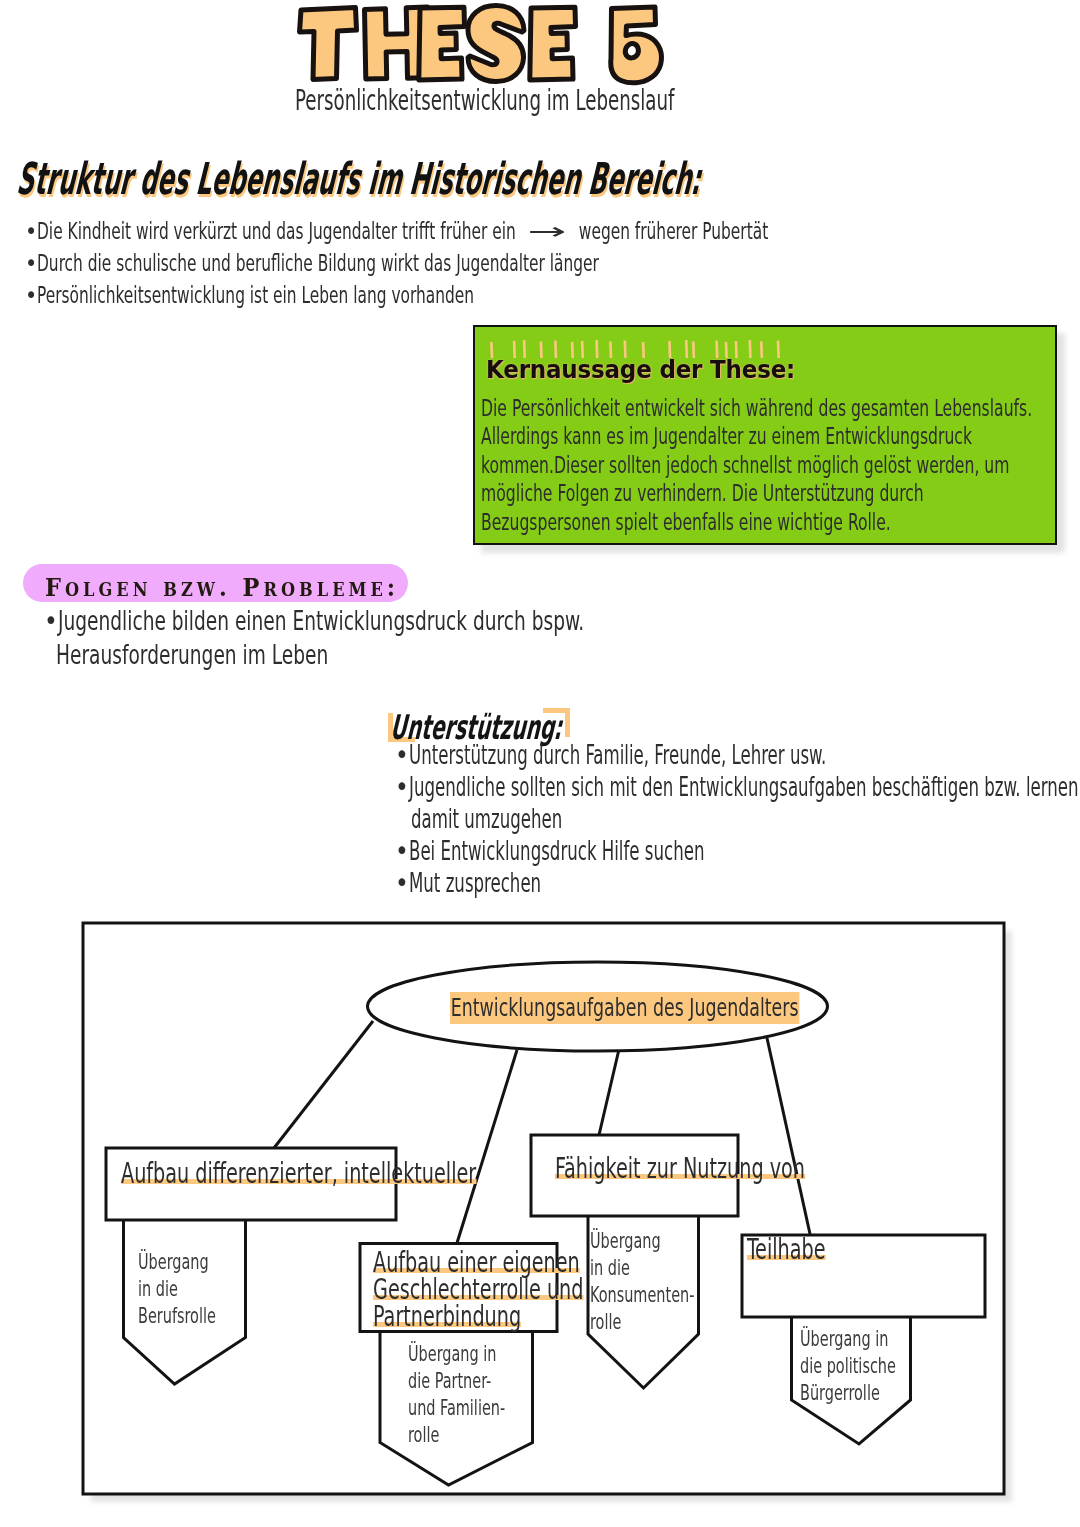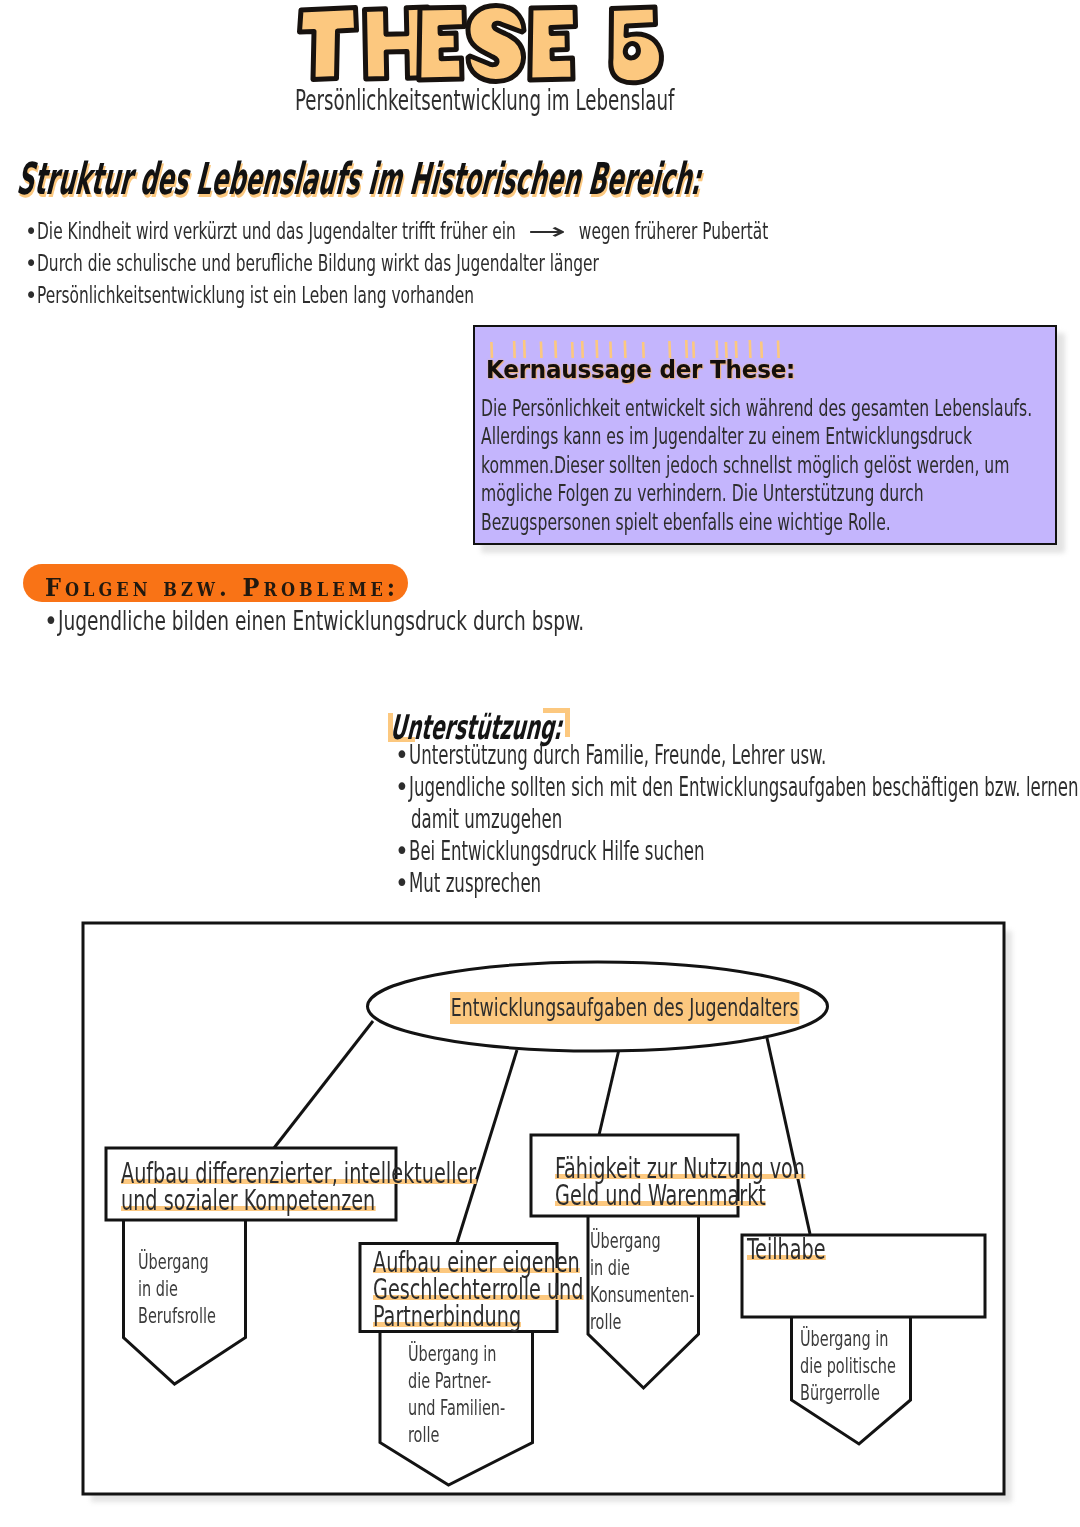--- a/index.html
+++ b/index.html
@@ -36,40 +36,40 @@
 .arrow-glyph{display:inline-block;transform:scaleX(3.0);transform-origin:center;padding:0 27px;}
 
 #struktur-bullets{left:25px;top:215px;font-size:23px;line-height:32px;}
 #struktur-bullets .bdot{width:12px;}
 
 
 #kern-shadow{position:absolute;left:481px;top:333px;width:584px;height:220px;
   background:#e3e3e3;border-radius:3px;filter:blur(2.5px);}
 #kern-box{
   position:absolute;left:473px;top:325px;width:584px;height:220px;
-  border:2.5px solid #111;background:#c4b5fd;box-sizing:border-box;
+  border:2.5px solid #111;background:#84cc16;box-sizing:border-box;
 }
 #kern-head-wrap{position:absolute;left:0px;top:0px;}
 #kern-ticks{position:absolute;left:8px;top:10px;}
 #kern-head{
   position:absolute;left:11px;top:28px;
   font-family:"DejaVu Sans","DejaVu Sans Condensed",sans-serif;font-weight:bold;font-size:25px;
   color:#140f0c;letter-spacing:-0.2px;white-space:nowrap;line-height:30px;
   display:block;
   text-shadow:0 0 2px #f0b97a, 1px 1px 1px #edb173;
   transform:scaleX(0.92);transform-origin:left top;
 }
 #kern-body{position:absolute;left:6px;top:67px;width:568px;
   font-size:23px;line-height:28.4px;color:#2d2d2d;}
 #kern-body div{white-space:nowrap;transform:scaleX(0.755);transform-origin:left center;}
 
 
 #folgen-pill{
   position:absolute;left:23px;top:564px;height:38px;width:385px;
-  background:#f97316;border-radius:19px;
+  background:#f0abfc;border-radius:19px;
   box-sizing:border-box;
   text-decoration:underline;
 }
 #folgen-label{
   position:absolute;left:22px;top:10px;
   font-family:"DejaVu Serif Condensed","DejaVu Serif",serif;font-weight:bold;font-size:25px;
   letter-spacing:4px;color:#22190f;white-space:nowrap;
   font-variant:small-caps;line-height:28px;
 }
 #folgen-bullets{left:44px;top:604px;font-size:26px;line-height:34px;}
@@ -177,20 +177,24 @@
       </div>
   </div>
 
   <div id="folgen-pill">
     <span id="folgen-label">Folgen bzw. Probleme:</span>
   </div>
   <div class="blist" id="folgen-bullets">
       <div class="brow">
         <span class="bdot">•</span>
         <span class="btxt">Jugendliche bilden einen Entwicklungsdruck durch bspw.</span>
+      </div>
+      <div class="brow sub">
+        <span class="bdot"></span>
+        <span class="btxt">Herausforderungen im Leben</span>
       </div>
     </div>
 
   <div class="unt-bracket" id="unt-bracket-bl"></div>
   <div class="unt-bracket" id="unt-bracket-tr"></div>
   <div id="unt-head-wrap">
     <span id="unt-head">Unterstützung:</span>
   </div>
   <div class="blist" id="unt-bullets">
       <div class="brow">
@@ -235,41 +239,39 @@
       <rect x="360" y="1243.5" width="197" height="88" fill="#ffffff"></rect>
       <path fill="#ffffff" stroke="none" d="M791.5 1313 L791.5 1400 L859 1444 L910.5 1400 L910.5 1313 Z"></path>
       <path fill="none" d="M791.5 1313 L791.5 1400 L859 1444 L910.5 1400 L910.5 1313"></path>
       <rect x="742" y="1235" width="243" height="82" fill="#ffffff"></rect>
     </g>
   </svg>
   <div id="diagram-labels">
       <div id="root-label" style="left: 418px; top: 992px; margin-left: 32px;"><span>Entwicklungsaufgaben des Jugendalters</span></div>
       <div class="dg-text" style="left: 121px; top: 1160px;">
         <div><span>Aufbau differenzierter, intellektueller</span></div>
-        <div><span>und sozialer Kompetenzen</span></div>
       </div>
       <div class="dg-arrow-text" style="left: 138px; top: 1248px;">
         <div><span>Übergang</span></div>
         <div><span>in die</span></div>
         <div><span>Berufsrolle</span></div>
       </div>
       <div class="dg-text" style="left: 373px; top: 1249px;">
         <div><span>Aufbau einer eigenen</span></div>
         <div><span>Geschlechterrolle und</span></div>
         <div><span>Partnerbindung</span></div>
       </div>
       <div class="dg-arrow-text" style="left: 408px; top: 1340px;">
         <div><span>Übergang in</span></div>
         <div><span>die Partner-</span></div>
         <div><span>und Familien-</span></div>
         <div><span>rolle</span></div>
       </div>
       <div class="dg-text" style="left: 539px; top: 1155px; margin-left: 16px;">
         <div><span>Fähigkeit zur Nutzung von</span></div>
-        <div><span>Geld und Warenmarkt</span></div>
       </div>
       <div class="dg-arrow-text" style="left: 590px; top: 1227px;">
         <div><span>Übergang</span></div>
         <div><span>in die</span></div>
         <div><span>Konsumenten-</span></div>
         <div><span>rolle</span></div>
       </div>
       <div class="dg-text" style="left: 747px; top: 1236px;">
         <div><span>Teilhabe</span></div>
       </div>

